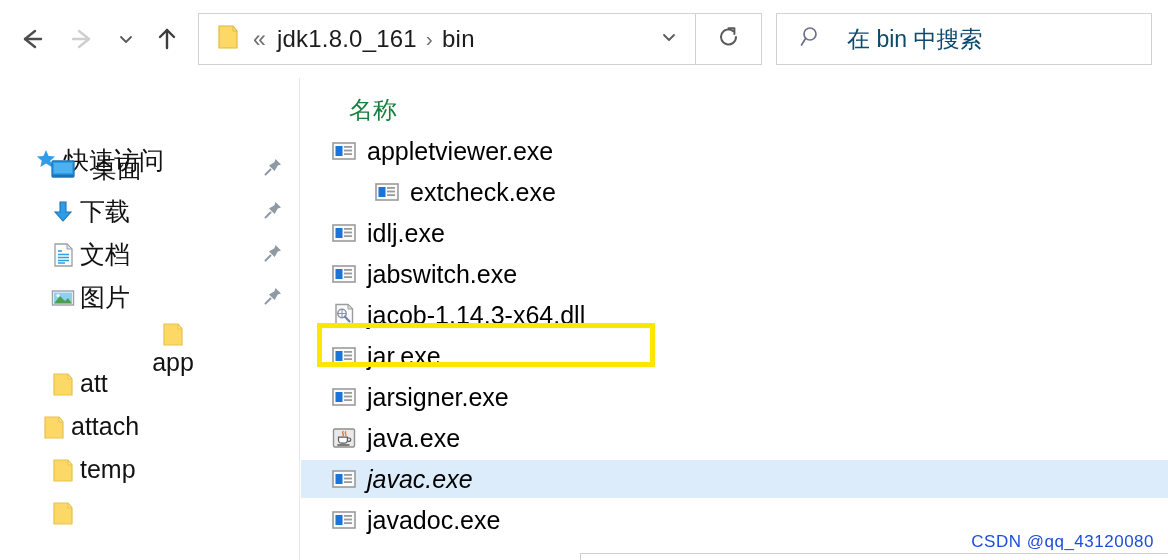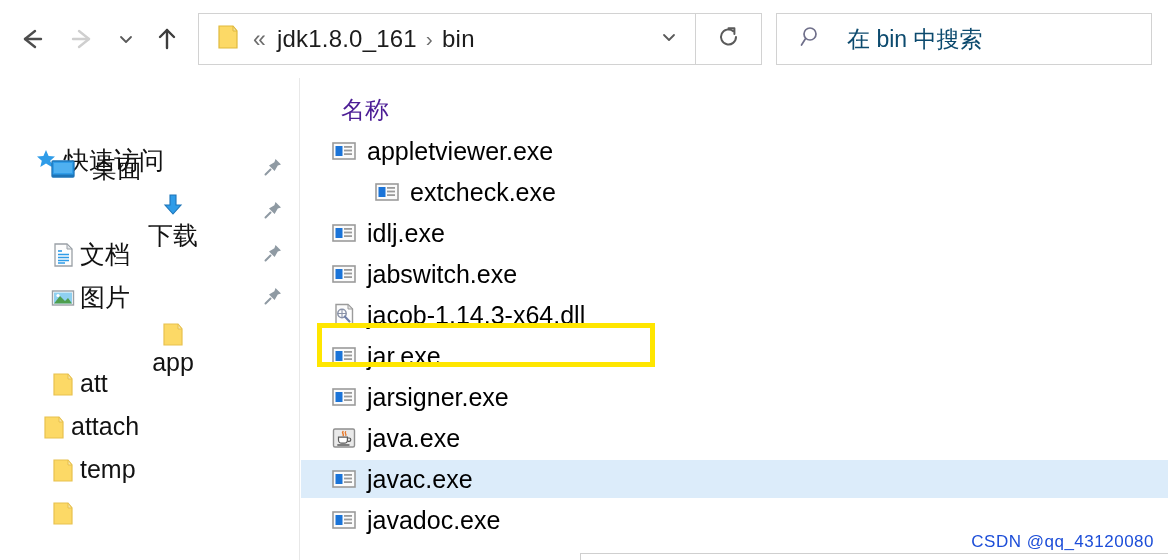--- a/index.html
+++ b/index.html
@@ -176,24 +176,24 @@
   .file-pane {
     position: absolute;
     left: 301px;
     top: 78px;
     width: 867px;
     height: 482px;
     background: #ffffff;
   }
   .col-header {
     position: absolute;
-    left: 40px;
+    left: 48px;
     top: 16px;
     font-size: 24px;
-    color: #4c1d95;
+    color: #15803d;
   }
   .file-row {
     position: absolute;
     left: 0;
     width: 867px;
     height: 38px;
     display: flex;
     align-items: center;
     box-sizing: border-box;
   }
@@ -358,21 +358,21 @@
     </span>
     <span class="side-label">桌面</span>
     <span class="pin">
       <svg width="22" height="22" viewBox="0 0 22 22">
         <path d="M13.5 3 L19 8.5 L15.8 9.6 L12.6 15 L7 9.4 L12.4 6.2 Z" fill="#8f9aa3"></path>
         <line x1="8.5" y1="13.5" x2="3.5" y2="18.5" stroke="#8f9aa3" stroke-width="2" stroke-linecap="round"></line>
       </svg>
     </span>
   </div>
 
-  <div class="side-row lvl1" style="top:113px;flex-direction:column;">
+  <div class="side-row lvl1" style="top:113px;">
     <span class="side-icon">
       <svg width="28" height="28" viewBox="0 0 28 28">
         <path d="M11 4 H17 V14 H22 L14 23 L6 14 H11 Z" fill="#2f9ce8" stroke="#1c74b8" stroke-width="1.1"></path>
       </svg>
     </span>
     <span class="side-label">下载</span>
     <span class="pin">
       <svg width="22" height="22" viewBox="0 0 22 22">
         <path d="M13.5 3 L19 8.5 L15.8 9.6 L12.6 15 L7 9.4 L12.4 6.2 Z" fill="#8f9aa3"></path>
         <line x1="8.5" y1="13.5" x2="3.5" y2="18.5" stroke="#8f9aa3" stroke-width="2" stroke-linecap="round"></line>
@@ -568,21 +568,21 @@
         <path d="M12 6.5 c-1.6 1.6 1.2 2.3 .2 4.1" fill="none" stroke="#e8782a" stroke-width="1.5" stroke-linecap="round"></path>
         <path d="M14.6 6.8 c-1.4 1.4 1 2 .2 3.6" fill="none" stroke="#e8782a" stroke-width="1.3" stroke-linecap="round"></path>
         <path d="M7.5 12.2 H16.4 V15 a3.2 3.2 0 0 1 -3.2 3.2 H10.7 A3.2 3.2 0 0 1 7.5 15 Z" fill="#ffffff" stroke="#5a5a5a" stroke-width="1.2"></path>
         <path d="M16.6 13 h1.5 a1.7 1.7 0 0 1 0 3.4 h-1.5" fill="none" stroke="#5a5a5a" stroke-width="1.2"></path>
         <line x1="6.8" y1="20" x2="18" y2="20" stroke="#5a5a5a" stroke-width="1.4" stroke-linecap="round"></line>
       </svg>
     </span>
     <span class="file-name">java.exe</span>
   </div>
 
-  <div class="file-row selected" style="top:382px;">
+  <div class="file-row selected" style="top:382px;font-style:italic;">
     <span class="file-icon">
       <svg width="26" height="26" viewBox="0 0 26 26">
         <rect x="2" y="5" width="22" height="16" fill="#fbfbfb" stroke="#9b9b9b" stroke-width="1.6"></rect>
         <rect x="4.5" y="8" width="7" height="10" fill="#1b74d8"></rect>
         <rect x="13" y="8" width="8" height="1.8" fill="#9b9b9b"></rect>
         <rect x="13" y="11.6" width="8" height="1.8" fill="#9b9b9b"></rect>
         <rect x="13" y="15.2" width="8" height="1.8" fill="#9b9b9b"></rect>
       </svg>
     </span>
     <span class="file-name">javac.exe</span>

